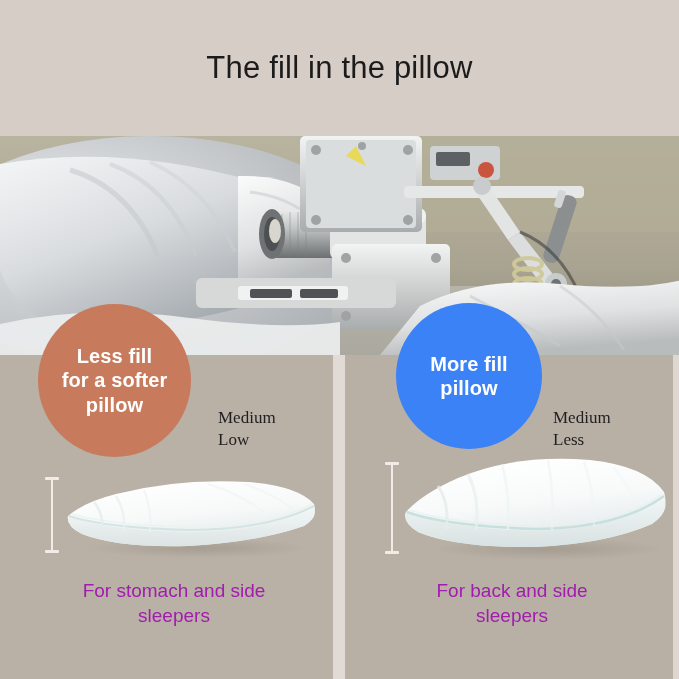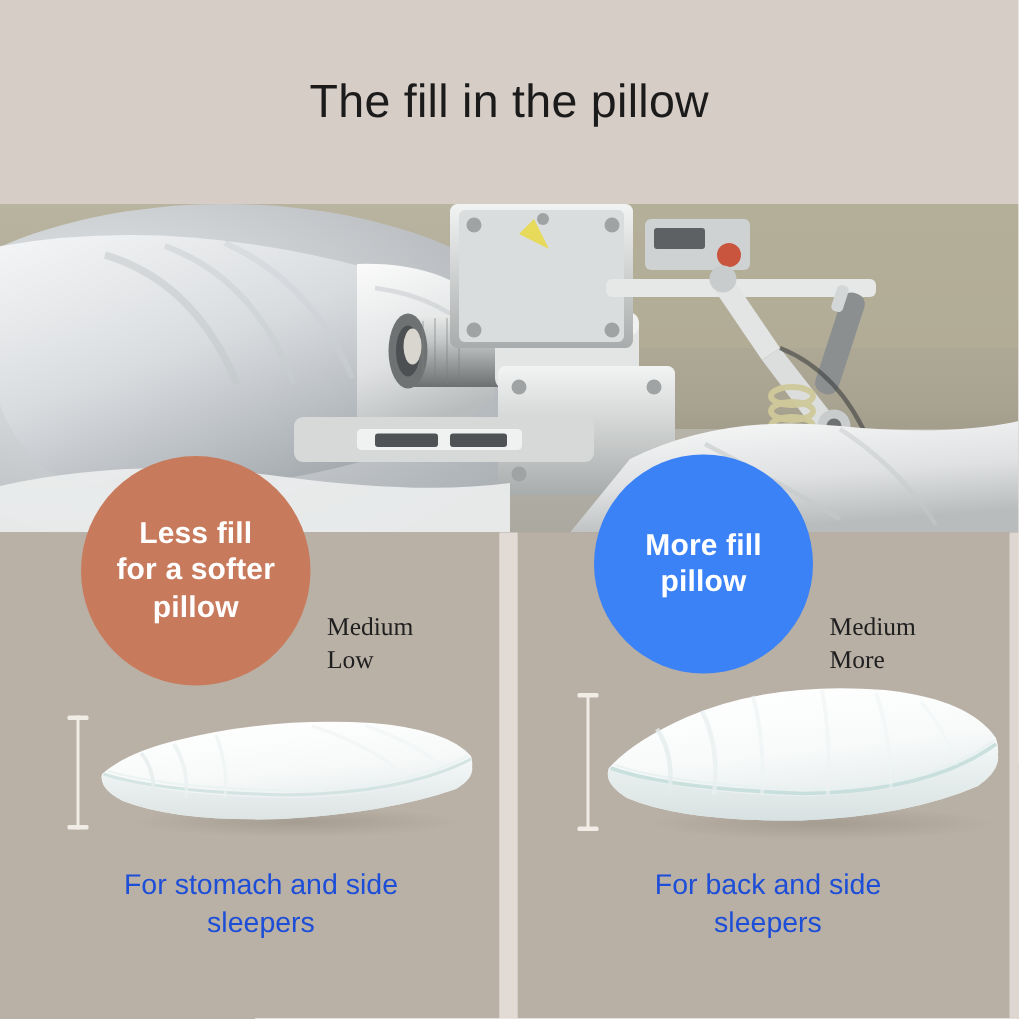--- a/index.html
+++ b/index.html
@@ -85,21 +85,21 @@
     align-items: center;
     justify-content: center;
     text-align: center;
     color: #ffffff;
     font-size: 20px;
     font-weight: 700;
     line-height: 1.22;
     letter-spacing: 0.1px;
   }
   .badge-left {
-    left: 54px; top: 304px;
+    left: 38px; top: 304px;
     width: 153px; height: 153px;
     background: #c87b5c;
   }
   .badge-right {
     left: 396px; top: 303px;
     width: 146px; height: 146px;
     background: #3b82f6;
   }
   .badge span { display: block; }
 
@@ -145,21 +145,21 @@
   .pillow svg { display: block; }
   .pillow-left  { left: 58px;  top: 468px; }
   .pillow-right { left: 398px; top: 452px; }
 
   
   .caption {
     position: absolute;
     text-align: center;
     font-size: 19px;
     line-height: 1.32;
-    color: #1d4ed8;
+    color: #a21caf;
     font-weight: 400;
   }
   .caption-left  { left: 24px;  top: 578px; width: 300px; }
   .caption-right { left: 362px; top: 578px; width: 300px; }
 </style>
 </head>
 <body>
 
 <div class="infographic">
 
@@ -298,21 +298,21 @@
       <span>pillow</span>
     </div>
   </div>
 
   <div class="firmness firmness-left">
     <div>Medium</div>
     <div>Low</div>
   </div>
   <div class="firmness firmness-right">
     <div>Medium</div>
-    <div>More</div>
+    <div>Less</div>
   </div>
 
   <div class="measure measure-left">
     <div class="cap cap-top"></div>
     <div class="stem"></div>
     <div class="cap cap-bottom"></div>
   </div>
   <div class="measure measure-right">
     <div class="cap cap-top"></div>
     <div class="stem"></div>

